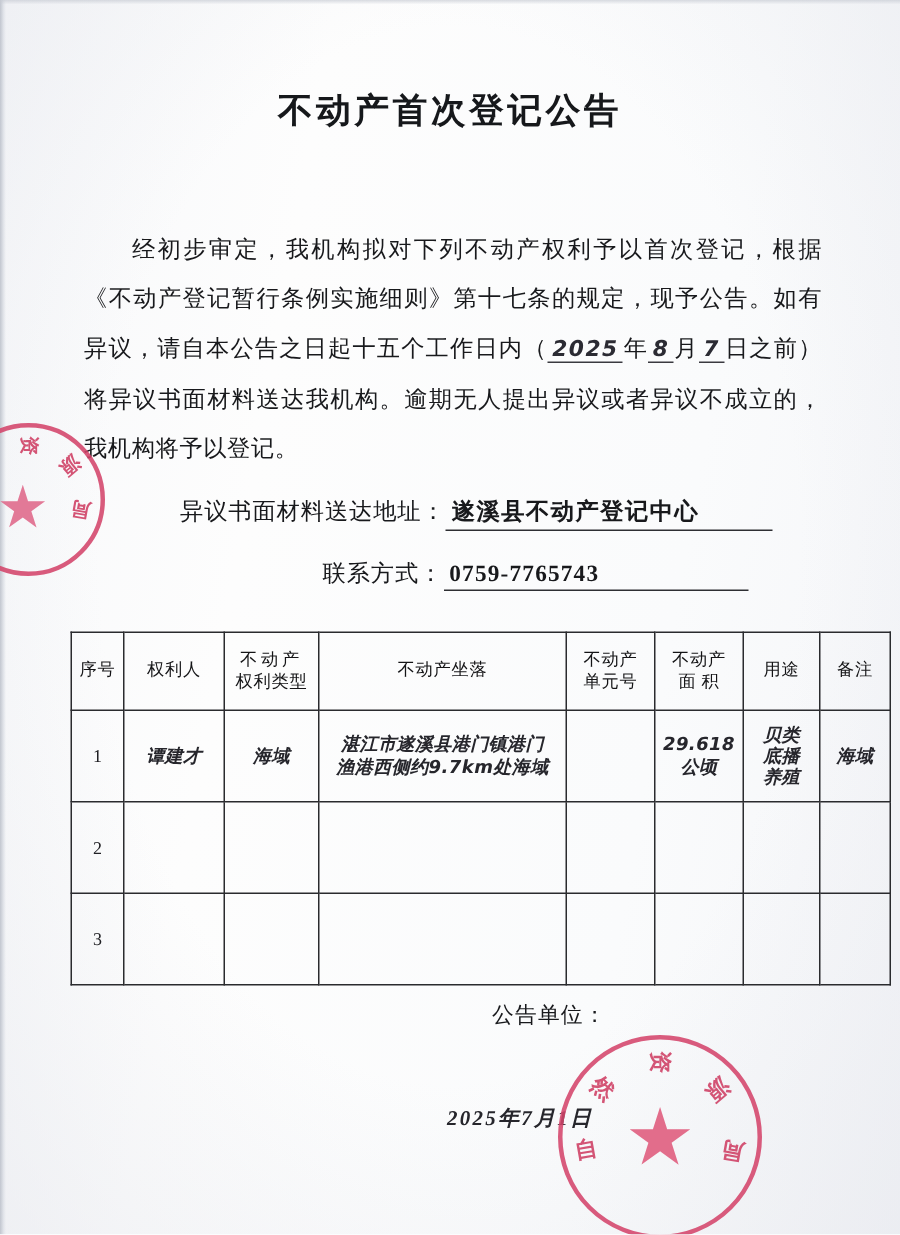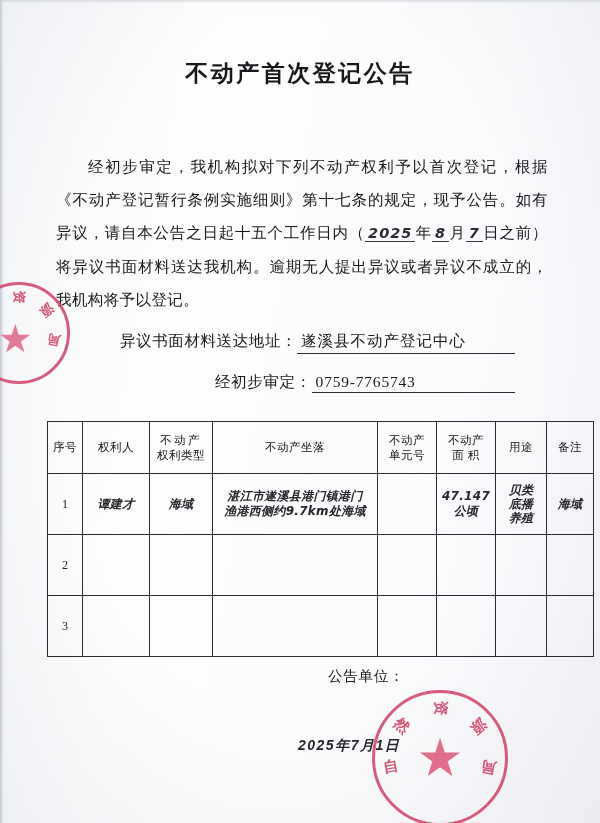--- a/index.html
+++ b/index.html
@@ -107,20 +107,21 @@
   }
   #address-line { top: 331px; left: 120px; }
   #contact-line { top: 372px; left: 215px; }
   .field-label { }
   .field-value {
     display: inline-block;
     border-bottom: 1px solid #2e2f33;
     padding: 0 4px 1px 4px;
     min-width: 150px;
     letter-spacing: 1px;
+    font-weight: bold;
   }
   #address-line .field-value { min-width: 210px; }
   #contact-line .field-value {
     min-width: 195px;
     font-family: "Liberation Serif", serif;
     letter-spacing: .8px;
   }
 
   
   #reg-table {
@@ -190,21 +191,21 @@
     top: 667px;
     left: 328px;
     font-size: 14.5px;
     letter-spacing: .8px;
     color: #18191c;
   }
   #footer-date {
     position: absolute;
     top: 737px;
     left: 298px;
-    font-family: Liberation Sans, sans-serif;
+    font-family: Liberation Serif, serif;
     font-style: italic;
     font-weight: bold;
     font-size: 14px;
     letter-spacing: 1.5px;
     color: #26262c;
     white-space: nowrap;
   }
 
   
   .seal {
@@ -275,21 +276,21 @@
 
   <div id="body-paragraph">
     <span>经初步审定，我机构拟对下列不动产权利予以首次登记，根据《不动产登记暂行条例实施细则》第十七条的规定，现予公告。如有异议，请自本公告之日起十五个工作日内（</span><span class="hand">2025</span><span>年</span><span class="hand">8</span><span>月</span><span class="hand">7</span><span>日之前</span><span>）将异议书面材料送达我机构。逾期无人提出异议或者异议不成立的，我机构将予以登记。</span>
   </div>
 
   <div class="field-line" id="address-line">
     <span class="field-label">异议书面材料送达地址：</span><span class="field-value">遂溪县不动产登记中心</span>
   </div>
 
   <div class="field-line" id="contact-line">
-    <span class="field-label">经初步审定：</span><span class="field-value">0759-7765743</span>
+    <span class="field-label">联系方式：</span><span class="field-value">0759-7765743</span>
   </div>
 
   <table id="reg-table">
     <thead>
       <tr>
         <th class="col-seq">序号</th>
         <th class="col-owner">权利人</th>
         <th class="col-type">
           <div class="hdr-spaced">不动产</div>
           <div>权利类型</div>
@@ -311,21 +312,21 @@
       <tr>
         <td class="row-seq">1</td>
         <td class="cell-hand owner">谭建才</td>
         <td class="cell-hand type">海域</td>
         <td class="cell-hand loc">
           <div>湛江市遂溪县港门镇港门</div>
           <div>渔港西侧约9.7km处海域</div>
         </td>
         <td class="cell-hand"></td>
         <td class="cell-hand area">
-          <div>47.147</div>
+          <div>29.618</div>
           <div>公顷</div>
         </td>
         <td class="cell-hand use">
           <div>贝类</div>
           <div>底播</div>
           <div>养殖</div>
         </td>
         <td class="cell-hand note">海域</td>
       </tr>
       <tr>

